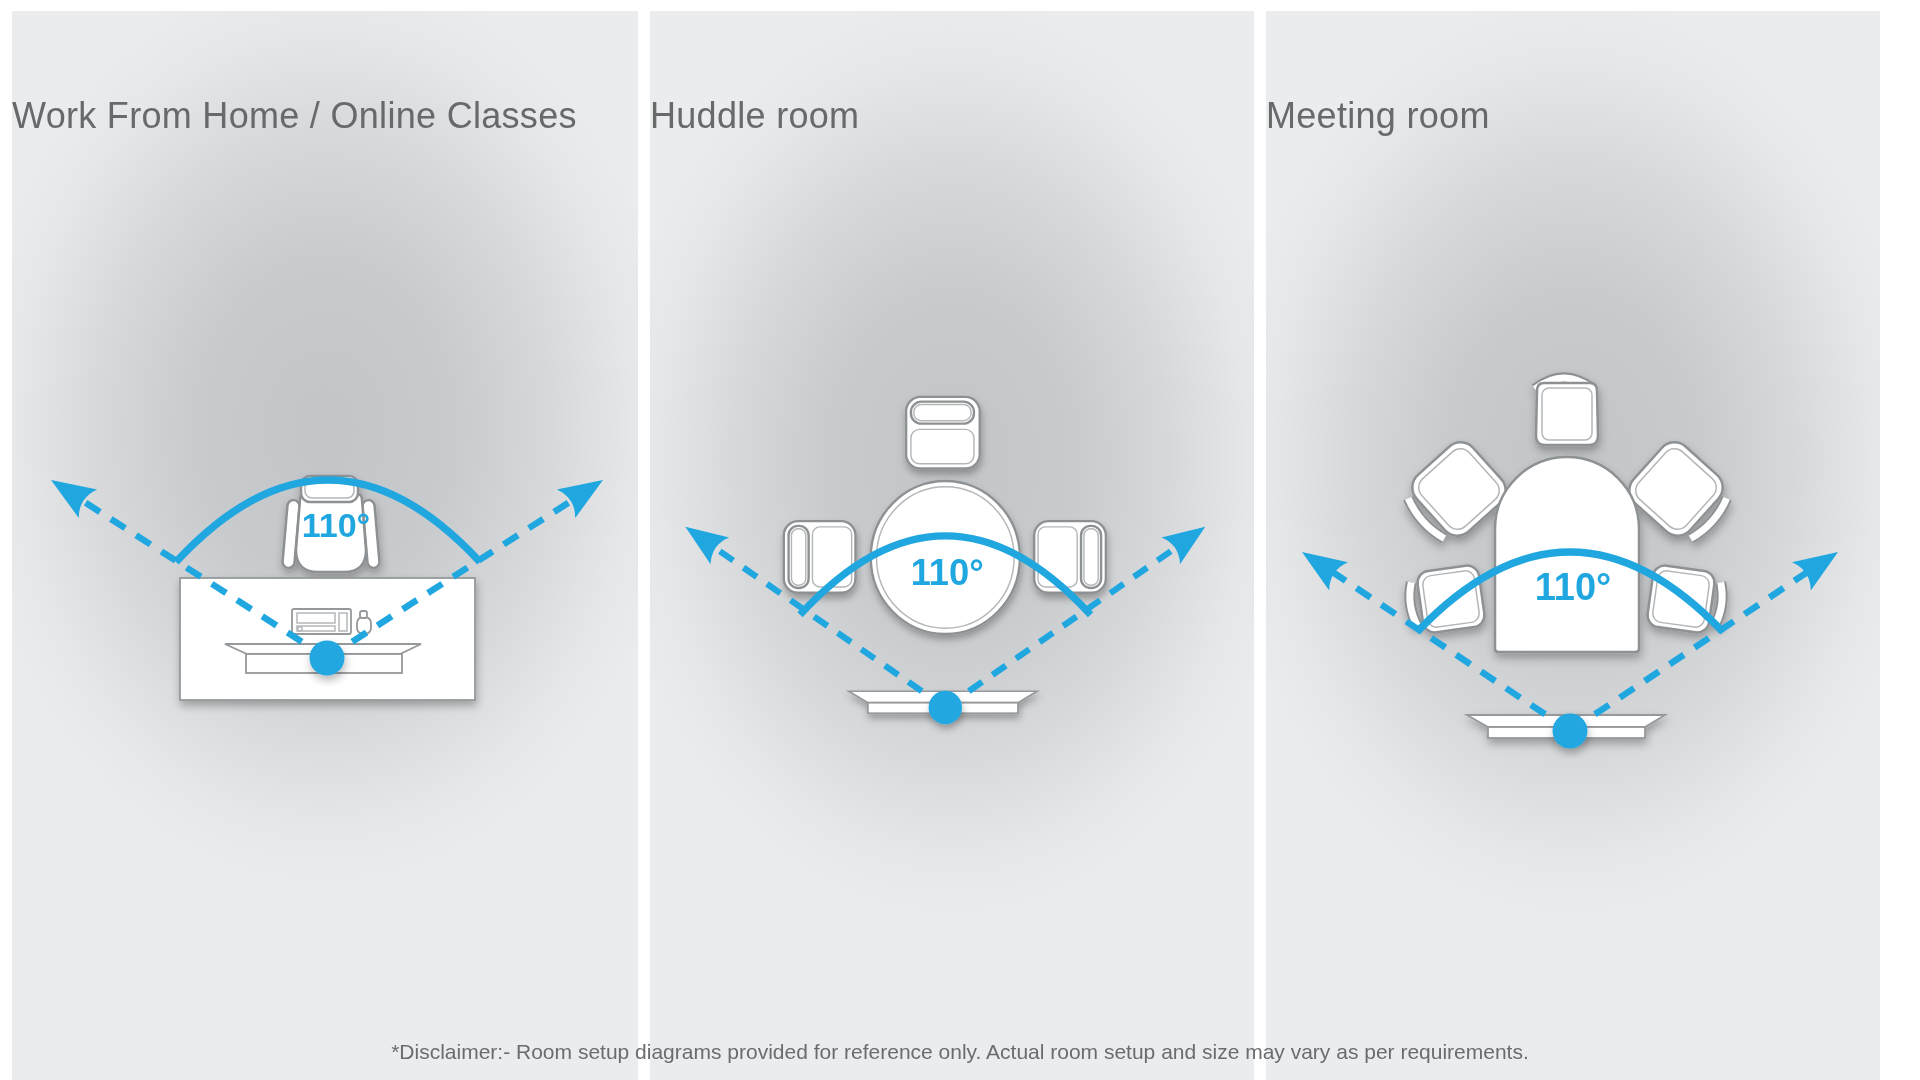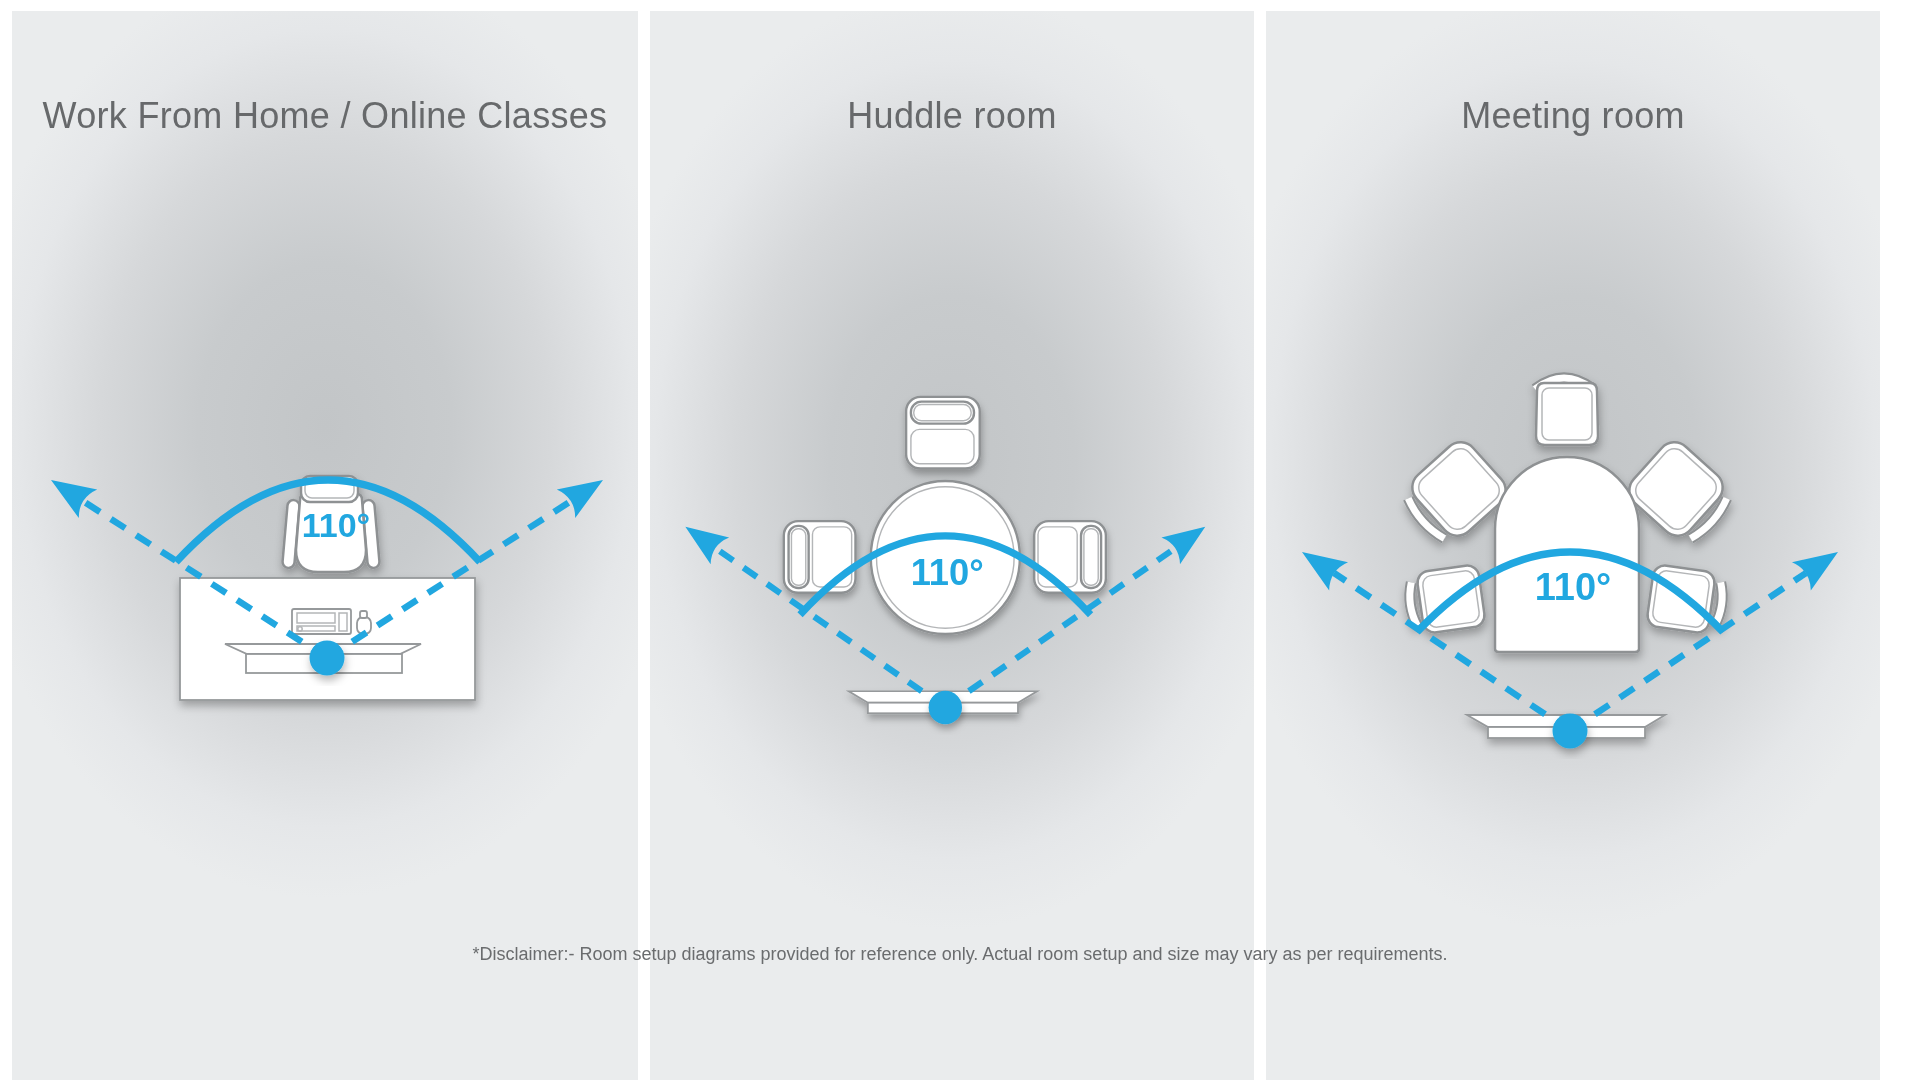--- a/index.html
+++ b/index.html
@@ -7,25 +7,25 @@
         font-family:"Liberation Sans", sans-serif;}
   .panel{position:absolute;top:11px;height:1069px;
          background:radial-gradient(ellipse 58% 44% at 50% 42%,
            #c2c5c7 0%, #c8cbcd 35%, #d6d8da 62%, #e5e7e9 85%, #eaeced 100%);}
   .panel.p1{left:12px;width:626px;
          background:radial-gradient(ellipse 58% 44% at 50% 39%,
            #c2c5c7 0%, #c8cbcd 35%, #d6d8da 62%, #e5e7e9 85%, #eaeced 100%);}
   .panel.p2{left:650px;width:604px;}
   .panel.p3{left:1266px;width:614px;}
   .panel-title{position:absolute;top:84px;left:0;width:100%;margin:0;
-        text-align:center;font-size:36px;font-weight:400;
+        font-size:36px;font-weight:400;
         color:var(--title,#67696b);letter-spacing:.3px;}
   .diagram{position:absolute;left:0;top:0;width:100%;height:100%;display:block;}
-  .disclaimer{position:absolute;left:0;top:944px;width:1920px;text-align:center;
-        font-size:18px;color:#6a6c6e;}
+  .disclaimer{position:absolute;left:0;top:1040px;width:1920px;text-align:center;
+        font-size:21px;color:#6a6c6e;}
   
   .furn{fill:#ffffff;stroke:var(--outline,#8e9193);stroke-width:2.5;}
   .furn-thin{fill:#ffffff;stroke:#96999b;stroke-width:1.8;}
   .inner{fill:none;stroke:#b4b6b8;stroke-width:1.5;}
   .band-out{fill:none;stroke:var(--outline,#8e9193);stroke-width:11;stroke-linecap:butt;}
   .band-in{fill:none;stroke:#ffffff;stroke-width:7;stroke-linecap:butt;}
   .fov-arc{fill:none;stroke:var(--accent,#21a7e0);stroke-width:7.5;}
   .ray{fill:none;stroke:var(--accent,#21a7e0);stroke-width:6.5;stroke-dasharray:17 13;}
   .ahead{fill:var(--accent,#21a7e0);}
   .camdot{fill:var(--accent,#21a7e0);}

